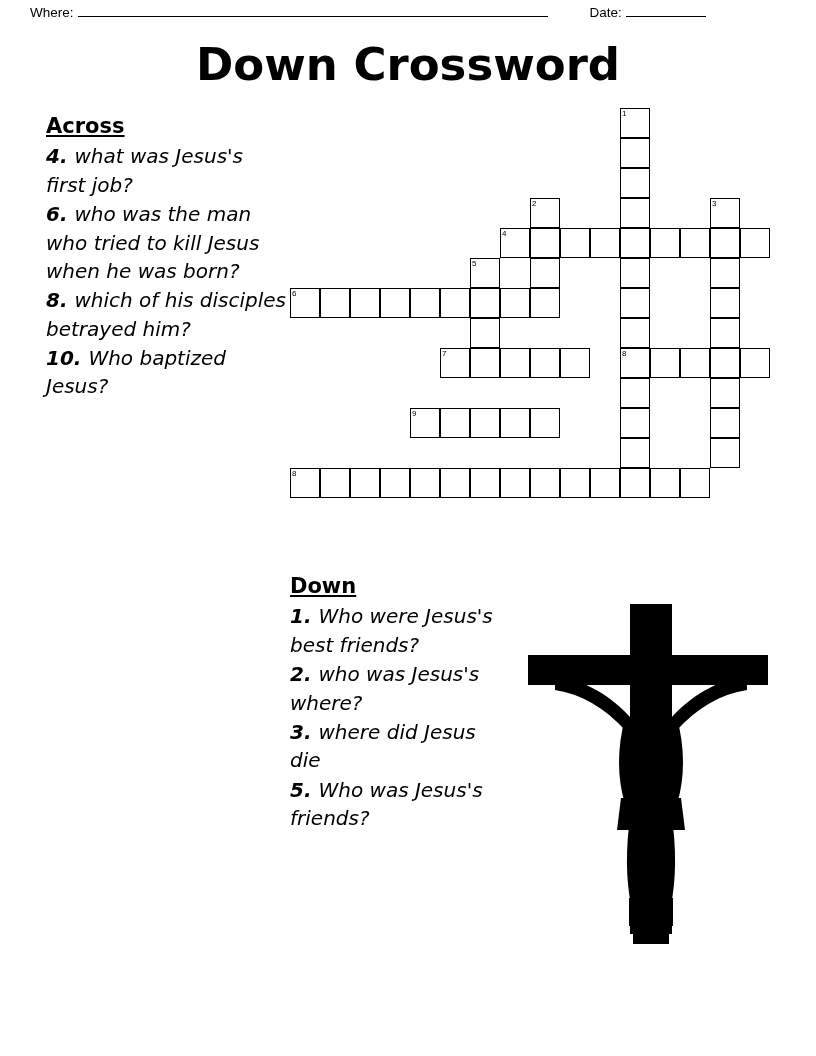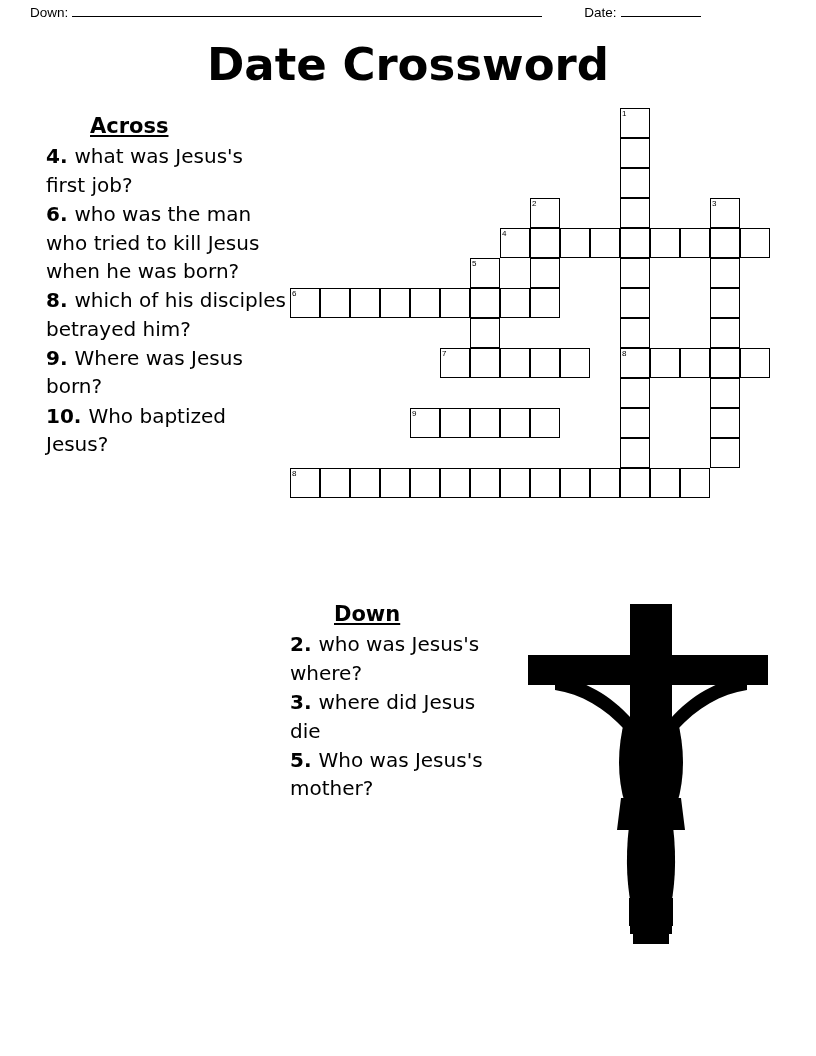--- a/index.html
+++ b/index.html
@@ -50,34 +50,34 @@
     font-family: "DejaVu Sans", sans-serif;
     letter-spacing: 0px;
   }
 
   
   .clue-block {
     position: absolute;
     font-family: "DejaVu Sans", sans-serif;
   }
   #across-block { top: 112px; left: 46px; width: 240px; }
-  #down-block   { top: 600px; left: 290px; width: 215px; }
+  #down-block   { top: 572px; left: 290px; width: 215px; }
 
   .clue-heading {
     font-size: 21px;
     font-weight: bold;
     text-decoration: underline;
     margin-bottom: 2px;
     line-height: 1.35;
-    margin-left: 44px;
   }
   .clue {
     font-size: 20px;
     line-height: 1.42;
     margin-bottom: 1px;
+    font-style: italic;
   }
   .clue .num { font-weight: bold; }
 
   
   #grid {
     position: absolute;
     top: 108px;
     left: 290px;
     width: 490px;
     height: 400px;
@@ -105,45 +105,45 @@
     top: 598px;
     left: 525px;
     width: 250px;
     height: 350px;
   }
 </style>
 </head>
 <body>
 
 <div class="header-row">
-  <span class="header-label">Down:</span>
+  <span class="header-label">Where:</span>
   <span class="rule name-rule"></span>
   <span class="header-label date-label">Date:</span>
   <span class="rule date-rule"></span>
 </div>
 
-<div class="title">Date Crossword</div>
+<div class="title">Down Crossword</div>
 
 <div class="clue-block" id="across-block">
   <div class="clue-heading">Across</div>
   <div id="across-clues">
       <div class="clue"><span class="num">4. </span><span>what was Jesus's first job?</span></div>
       <div class="clue"><span class="num">6. </span><span>who was the man who tried to kill Jesus when he was born?</span></div>
       <div class="clue"><span class="num">8. </span><span>which of his disciples betrayed him?</span></div>
-      <div class="clue"><span class="num">9. </span><span>Where was Jesus born?</span></div>
       <div class="clue"><span class="num">10. </span><span>Who baptized Jesus?</span></div>
     </div>
 </div>
 
 <div class="clue-block" id="down-block">
   <div class="clue-heading">Down</div>
   <div id="down-clues">
+      <div class="clue"><span class="num">1. </span><span>Who were Jesus's best friends?</span></div>
       <div class="clue"><span class="num">2. </span><span>who was Jesus's where?</span></div>
       <div class="clue"><span class="num">3. </span><span>where did Jesus die</span></div>
-      <div class="clue"><span class="num">5. </span><span>Who was Jesus's mother?</span></div>
+      <div class="clue"><span class="num">5. </span><span>Who was Jesus's friends?</span></div>
     </div>
 </div>
 
 <div id="grid">
     <div class="cell" style="left: 330px; top: 0px;">
       <span class="cnum">1</span>
     </div>
     <div class="cell" style="left: 330px; top: 30px;"></div>
     <div class="cell" style="left: 330px; top: 60px;"></div>
     <div class="cell" style="left: 240px; top: 90px;">

